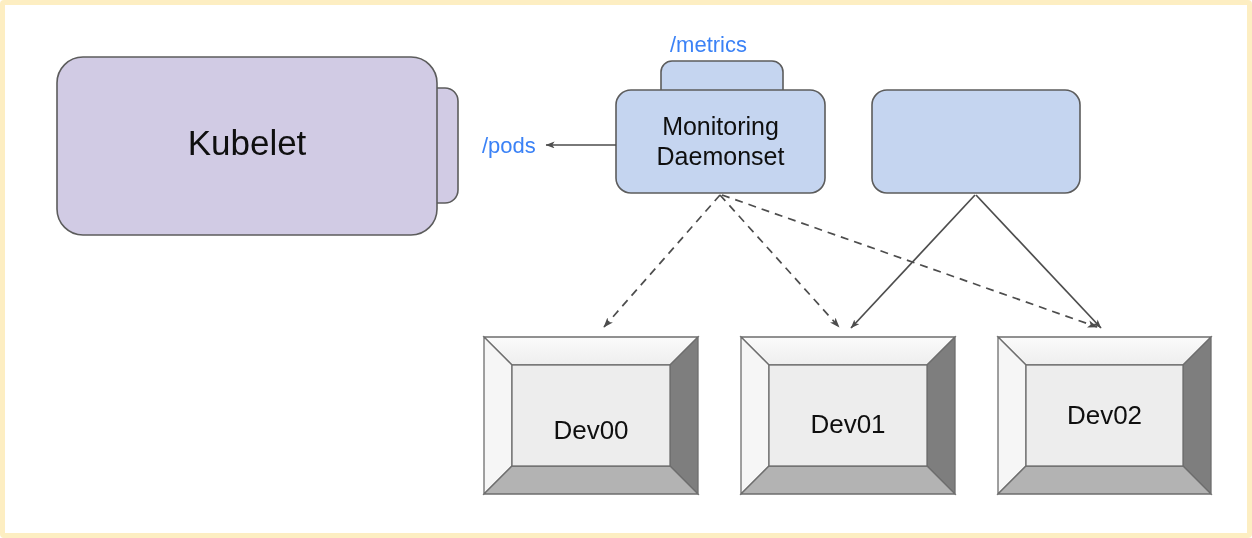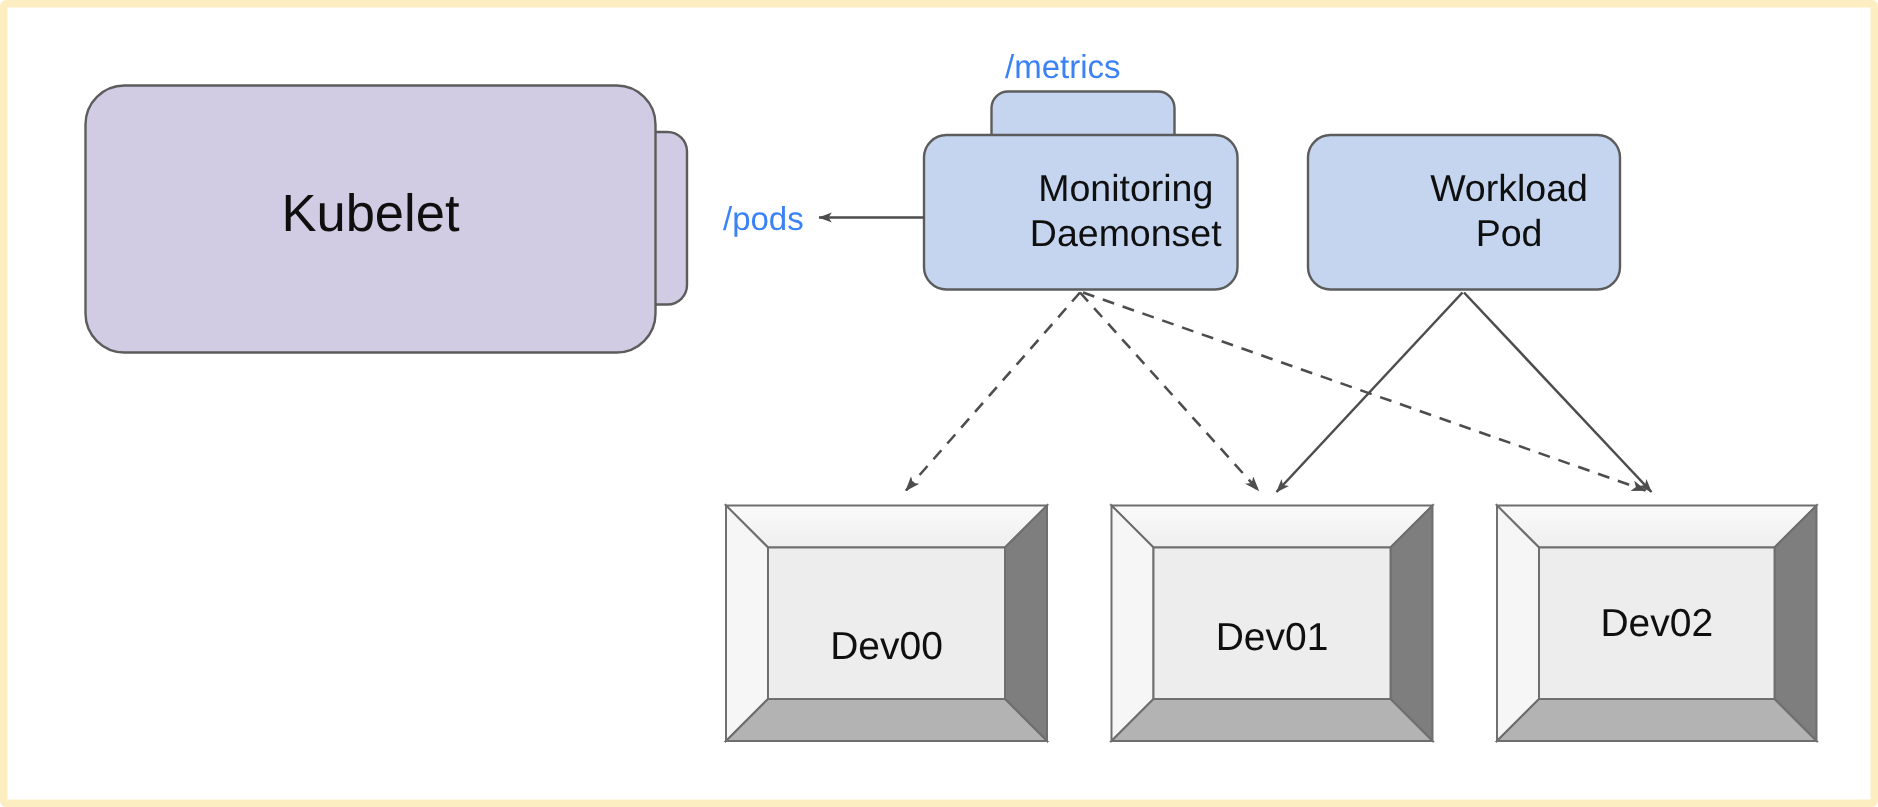--- a/index.html
+++ b/index.html
@@ -48,21 +48,21 @@
   }
   .edge-label {
     position: absolute;
     z-index: 20;
     color: #3b82f6;
     white-space: nowrap;
     pointer-events: none;
   }
   
   .t-kubelet { font-size: 35px; }
-  .t-pod     { font-size: 25px; margin-left: 30px; }
+  .t-pod     { font-size: 25px; }
   .t-dev     { font-size: 26px; }
   .t-edge    { font-size: 22px; }
 </style>
 </head>
 <body>
 
 <div id="canvas">
 
   <svg id="diagram-svg" viewBox="0 0 1252 538" xmlns="http://www.w3.org/2000/svg">
     <defs>
@@ -130,22 +130,20 @@
       <polygon points="998,494 1026,466 1183,466 1211,494" fill="#b3b3b3" stroke="#6e6e6e" stroke-width="1.3"></polygon>
       <rect x="1026" y="365" width="157" height="101" fill="#ededed" stroke="#6e6e6e" stroke-width="1.3"></rect>
     </g>
   </svg>
 
   <div class="node-label t-kubelet" style="left:57px; top:57px; width:380px; height:172px;">Kubelet</div>
 
   <div class="node-label t-pod" style="left:616px; top:90px; width:209px; height:103px;">Monitoring
 Daemonset</div>
 
-  <div class="node-label t-pod" style="left:872px; top:90px; width:208px; height:103px;">Workload
-Pod</div>
 
   <div class="node-label t-dev" style="left:512px; top:365px; width:158px; height:131px;">Dev00</div>
 
   <div class="node-label t-dev" style="left:769px; top:374px; width:158px; height:101px;">Dev01</div>
 
   <div class="node-label t-dev" style="left:1026px; top:365px; width:157px; height:101px;">Dev02</div>
 
   <div class="edge-label t-edge" style="left:482px; top:133px;">/pods</div>
 
   <div class="edge-label t-edge" style="left:670px; top:32px;">/metrics</div>

